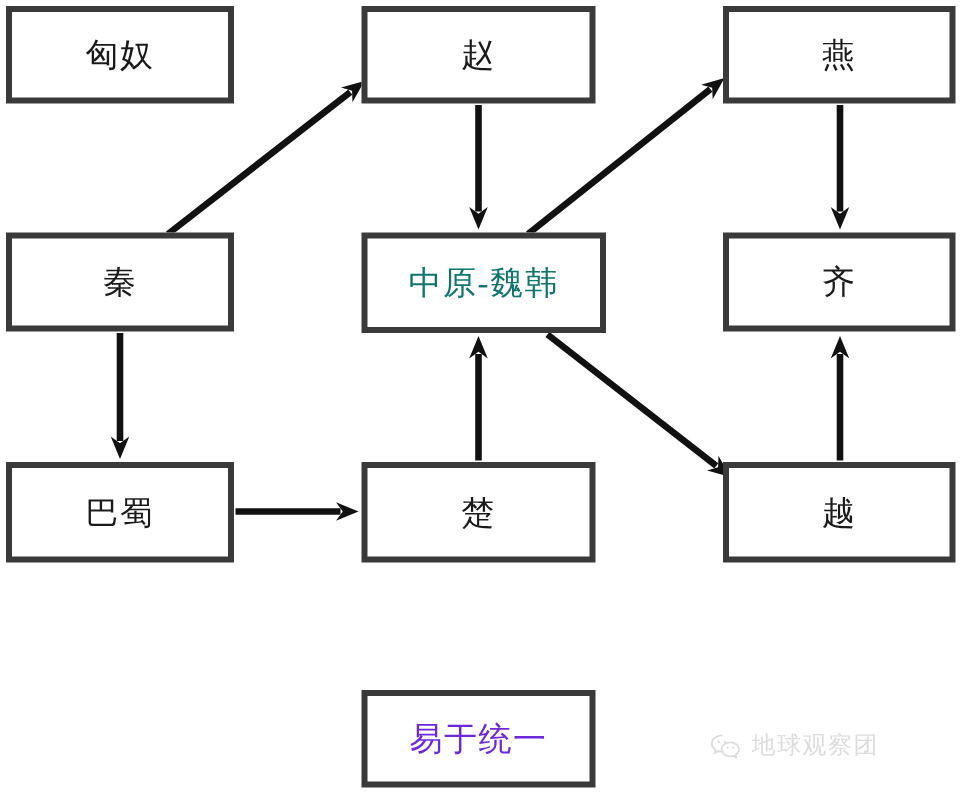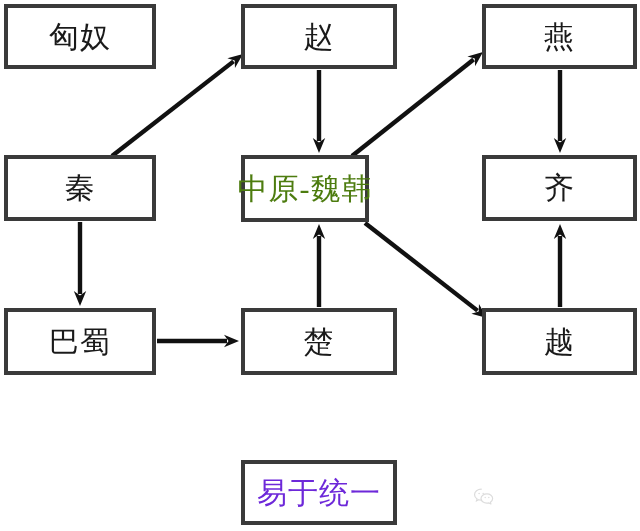--- a/index.html
+++ b/index.html
@@ -27,21 +27,21 @@
   }
   .node {
     position: absolute;
     box-sizing: border-box;
     border: 4px solid #3a3a3a;
     background: #ffffff;
     display: flex;
     align-items: center;
     justify-content: center;
     color: #1a1a1a;
-    font-size: 30px;
+    font-size: 22px;
     line-height: 1;
     letter-spacing: 1px;
     white-space: nowrap;
     z-index: 2;
   }
   .node .label {
     display: block;
   }
   .watermark {
     position: absolute;
@@ -116,21 +116,21 @@
       </div>
       <div class="node" style="left: 241px; top: 4px; width: 156px; height: 65px; border-color: rgb(58, 58, 58); color: rgb(26, 26, 26);">
         <span class="label">赵</span>
       </div>
       <div class="node" style="left: 482px; top: 4px; width: 155px; height: 65px; border-color: rgb(58, 58, 58); color: rgb(26, 26, 26);">
         <span class="label">燕</span>
       </div>
       <div class="node" style="left: 4px; top: 155px; width: 152px; height: 66px; border-color: rgb(58, 58, 58); color: rgb(26, 26, 26);">
         <span class="label">秦</span>
       </div>
-      <div class="node" style="left: 241px; top: 155px; width: 128px; height: 67px; border-color: rgb(58, 58, 58); color: #4d7c0f;">
+      <div class="node" style="left: 241px; top: 155px; width: 163px; height: 67px; border-color: rgb(58, 58, 58); color: #0f766e;">
         <span class="label">中原-魏韩</span>
       </div>
       <div class="node" style="left: 482px; top: 155px; width: 155px; height: 66px; border-color: rgb(58, 58, 58); color: rgb(26, 26, 26);">
         <span class="label">齐</span>
       </div>
       <div class="node" style="left: 4px; top: 308px; width: 152px; height: 67px; border-color: rgb(58, 58, 58); color: rgb(26, 26, 26);">
         <span class="label">巴蜀</span>
       </div>
       <div class="node" style="left: 241px; top: 308px; width: 156px; height: 67px; border-color: rgb(58, 58, 58); color: rgb(26, 26, 26);">
         <span class="label">楚</span>
@@ -145,15 +145,16 @@
 
   <div class="watermark" style="left: 473px; top: 487px; color: rgb(220, 220, 220);">
     <svg class="wm-icon" viewBox="0 0 24 22" xmlns="http://www.w3.org/2000/svg">
       <path d="M9 2.4C4.9 2.4 1.6 5.1 1.6 8.4c0 1.9 1.1 3.6 2.8 4.7l-.7 2.2 2.5-1.3c.8.2 1.7.4 2.6.4l.6 0" fill="none" stroke="#dcdcdc" stroke-width="1.3" stroke-linecap="round"></path>
       <circle cx="6.6" cy="7.2" r="0.85" fill="#dcdcdc"></circle>
       <circle cx="11.1" cy="7.2" r="0.85" fill="#dcdcdc"></circle>
       <path d="M15.2 7.6c-3.6 0-6.5 2.3-6.5 5.1 0 2.8 2.9 5.1 6.5 5.1.8 0 1.5-.1 2.2-.3l2.2 1.1-.6-1.9c1.5-.9 2.5-2.4 2.5-4 0-2.8-2.8-5.1-6.3-5.1z" fill="none" stroke="#dcdcdc" stroke-width="1.3" stroke-linejoin="round"></path>
       <circle cx="13.3" cy="11.6" r="0.75" fill="#dcdcdc"></circle>
       <circle cx="17.3" cy="11.6" r="0.75" fill="#dcdcdc"></circle>
     </svg>
+    <span class="wm-text">地球观察团</span>
   </div>
 
 </div>
 
 </body></html>

